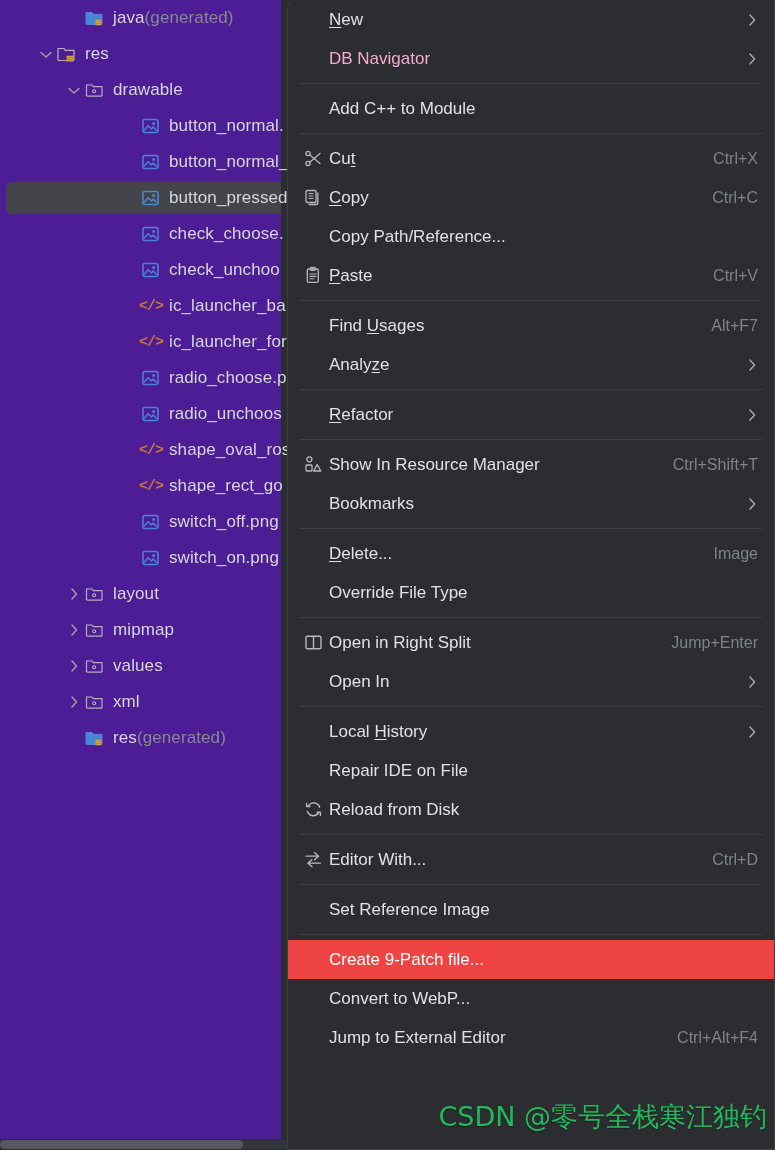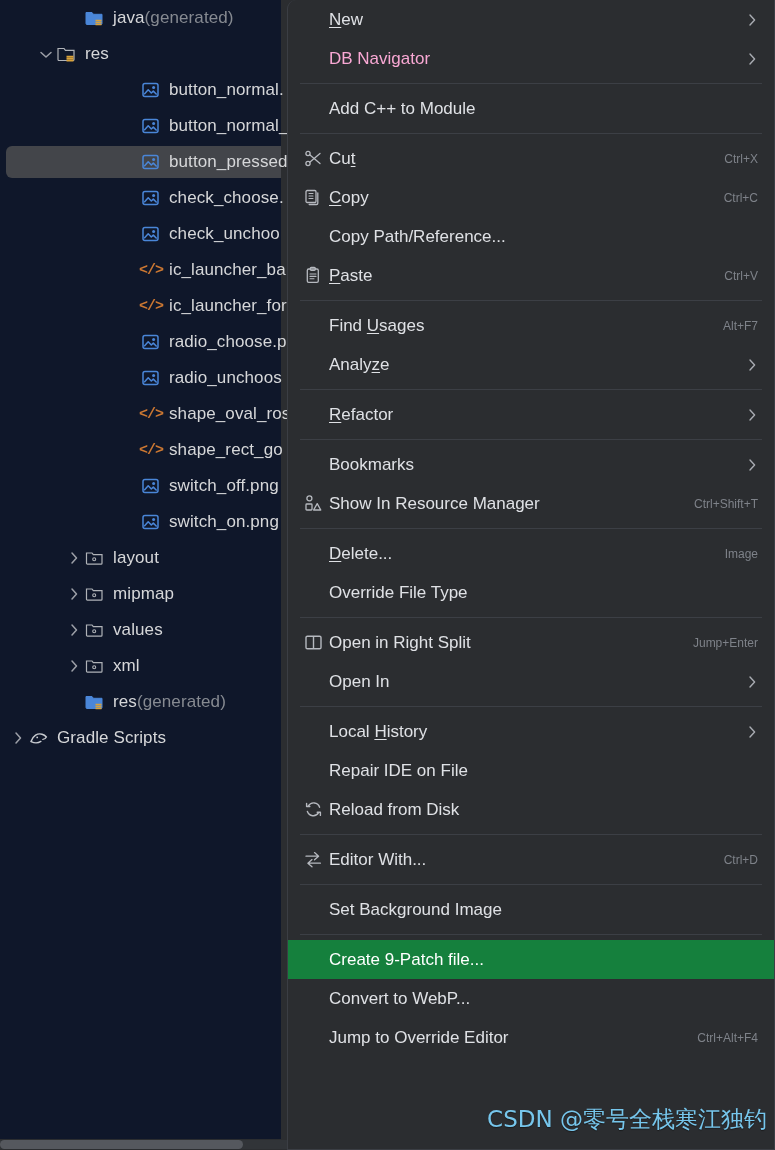--- a/index.html
+++ b/index.html
@@ -7,21 +7,21 @@
     width: 775px; height: 1150px;
     background: #2b2d30;
     font-family: "Liberation Sans", "DejaVu Sans", sans-serif;
     overflow: hidden;
   }
   #root { position: relative; width: 775px; height: 1150px; }
 
   
   #tree-pane {
     position: absolute; left: 0; top: 0; width: 287px; height: 1150px;
-    background: #0f172a; overflow: hidden;
+    background: #4c1d95; overflow: hidden;
   }
   .tree-row {
     position: relative; height: 36px; display: flex; align-items: center;
     white-space: nowrap; font-size: 17px; color: #d6d7d9; letter-spacing: .1px;
   }
   .tree-row.selected::before {
     content: ""; position: absolute; left: 6px; right: -40px; top: 2px; bottom: 2px;
     background: #43454a; border-radius: 6px; z-index: 0;
   }
   .tree-row > * { position: relative; z-index: 1; }
@@ -61,36 +61,36 @@
     border: 1px solid #3b3e44; border-top: none;
     border-top-left-radius: 9px;
     overflow: hidden;
   }
   .menu-item {
     position: relative; display: flex; align-items: center;
     height: 39px; padding: 0 16px 0 9px;
     font-size: 17px; color: #dfe1e5; white-space: nowrap;
   }
   .menu-item.disabled { color: #f9a8d4; }
-  .menu-item.highlight { background: #15803d; color: #ffffff; }
+  .menu-item.highlight { background: #ef4444; color: #ffffff; }
   .mi-icon {
     flex: 0 0 32px; width: 32px; height: 22px; display: flex;
     align-items: center; justify-content: center; color: #b6b9bf;
   }
   .mi-label { flex: 1 1 auto; }
   .mi-label u { text-decoration: underline; text-underline-offset: 2px; }
-  .mi-accel { color: #7e8289; font-size: 12px; margin-left: 18px; }
+  .mi-accel { color: #7e8289; font-size: 16px; margin-left: 18px; }
   .mi-arrow { margin-left: 14px; width: 12px; display: flex;
               align-items: center; justify-content: center; color: #a9acb2; }
   .separator { height: 1px; background: #3c3f45; margin: 5px 12px 5px 12px; }
 
   
   #watermark {
     position: absolute; right: 8px; bottom: 15px;
-    font-size: 23px; color: #7dd3fc; opacity: .92;
+    font-size: 27px; color: #22c55e; opacity: .92;
     font-family: "DejaVu Sans", "Liberation Sans", sans-serif;
     text-shadow: 0 1px 1px rgba(0,0,0,.45);
     pointer-events: none; white-space: nowrap;
   }
 </style>
 </head>
 <body>
 
 <div id="root">
 
@@ -117,20 +117,35 @@
           </span>
           <span class="ticon">
             <svg width="20" height="20" viewBox="0 0 20 20" fill="none">
               <path d="M1 4.5h6l1.4 1.8H17v9.2a1 1 0 0 1-1 1H2a1 1 0 0 1-1-1V4.5z" fill="none" stroke="#b0b3b8" stroke-width="1.2"></path>
               <path d="M9.5 12.6h7M9.5 14.6h7M9.5 16.6h7" stroke="#d9a23a" stroke-width="1.7"></path>
             </svg>
           </span>
           <span class="tlabel">res</span>
         </div>
         <div class="tree-row">
+          <span style="width: 64px; flex: 0 0 auto;"></span>
+          <span class="chev">
+            <svg width="16" height="16" viewBox="0 0 16 16" fill="none">
+              <path d="M3 6.5L8 11l5-4.5" stroke="currentColor" stroke-width="1.5" stroke-linecap="round" stroke-linejoin="round"></path>
+            </svg>
+          </span>
+          <span class="ticon">
+            <svg width="20" height="20" viewBox="0 0 20 20" fill="none">
+              <path d="M1.5 5h5.5l1.3 1.7H17v8.6a.9.9 0 0 1-.9.9H2.4a.9.9 0 0 1-.9-.9V5z" fill="none" stroke="#b0b3b8" stroke-width="1.2"></path>
+              <circle cx="9.2" cy="11.3" r="1.5" fill="none" stroke="#b0b3b8" stroke-width="1.1"></circle>
+            </svg>
+          </span>
+          <span class="tlabel">drawable</span>
+        </div>
+        <div class="tree-row">
           <span style="width: 120px; flex: 0 0 auto;"></span>
           <span class="chev blank"></span>
           <span class="ticon">
             <svg width="20" height="20" viewBox="0 0 20 20" fill="none">
               <rect x="2" y="3.5" width="15" height="13" rx="2" fill="none" stroke="#4a86d8" stroke-width="1.5"></rect>
               <circle cx="12.6" cy="7.4" r="1.5" fill="#4a86d8"></circle>
               <path d="M3.2 14.2l4-4.4 3.1 3.2 2-1.9 3.4 3.4" stroke="#4a86d8" stroke-width="1.5" stroke-linejoin="round" fill="none"></path>
             </svg>
           </span>
           <span class="tlabel">button_normal.</span>
@@ -327,36 +342,20 @@
           <span style="width: 64px; flex: 0 0 auto;"></span>
           <span class="chev blank"></span>
           <span class="ticon">
             <svg width="20" height="20" viewBox="0 0 20 20" fill="none">
               <path d="M1 4.5h6l1.4 1.8H17v9.2a1 1 0 0 1-1 1H2a1 1 0 0 1-1-1V4.5z" fill="#4a86d8" stroke="#4a86d8" stroke-width="1"></path>
               <path d="M10.5 12.5h6M10.5 14.5h6M10.5 16.5h6" stroke="#d9a23a" stroke-width="1.6"></path>
             </svg>
           </span>
           <span class="tlabel">res</span>
           <span class="tdim"> (generated)</span>
-        </div>
-        <div class="tree-row">
-          <span style="width: 8px; flex: 0 0 auto;"></span>
-          <span class="chev">
-            <svg width="16" height="16" viewBox="0 0 16 16" fill="none">
-              <path d="M6 3l4.5 5L6 13" stroke="currentColor" stroke-width="1.5" stroke-linecap="round" stroke-linejoin="round"></path>
-            </svg>
-          </span>
-          <span class="ticon">
-            <svg width="20" height="20" viewBox="0 0 20 20" fill="none">
-              <path d="M2 13.5c2-6 6.5-8.5 11-7.3 1.6.4 3.4 1.6 4.4 2.8-.8 1.5-2.3 2.4-3.5 2.4" stroke="#c9ccd1" stroke-width="1.4" fill="none" stroke-linecap="round"></path>
-              <path d="M2.3 13.6c3 1.6 6.7 1.6 9.6-.2" stroke="#c9ccd1" stroke-width="1.4" fill="none" stroke-linecap="round"></path>
-              <circle cx="8.2" cy="9.4" r=".9" fill="#c9ccd1"></circle>
-            </svg>
-          </span>
-          <span class="tlabel">Gradle Scripts</span>
         </div>
       </div>
     <div id="tree-vscroll"></div>
     <div id="tree-hscroll">
       <div class="track"></div>
       <div class="thumb"></div>
     </div>
   </div>
 
   <div id="context-menu">
@@ -442,39 +441,39 @@
           <span class="mi-icon"></span>
           <span class="mi-label"><u>R</u>efactor</span>
           <span class="mi-arrow">
             <svg width="12" height="14" viewBox="0 0 12 14" fill="none">
               <path d="M4 2l4.6 5L4 12" stroke="currentColor" stroke-width="1.4" stroke-linecap="round" stroke-linejoin="round"></path>
             </svg>
           </span>
         </div>
         <div class="separator"></div>
         <div class="menu-item">
-          <span class="mi-icon"></span>
-          <span class="mi-label">Bookmarks</span>
-          <span class="mi-arrow">
-            <svg width="12" height="14" viewBox="0 0 12 14" fill="none">
-              <path d="M4 2l4.6 5L4 12" stroke="currentColor" stroke-width="1.4" stroke-linecap="round" stroke-linejoin="round"></path>
-            </svg>
-          </span>
-        </div>
-        <div class="menu-item">
           <span class="mi-icon">
             <svg width="19" height="19" viewBox="0 0 19 19" fill="none">
               <circle cx="5.4" cy="4.3" r="2.5" stroke="currentColor" stroke-width="1.3"></circle>
               <rect x="2" y="10" width="6" height="6" rx=".8" stroke="currentColor" stroke-width="1.3"></rect>
               <path d="M13.2 9.6l3.6 6.4h-7.2l3.6-6.4z" stroke="currentColor" stroke-width="1.3" stroke-linejoin="round"></path>
             </svg>
           </span>
           <span class="mi-label">Show In Resource Manager</span>
           <span class="mi-accel">Ctrl+Shift+T</span>
         </div>
+        <div class="menu-item">
+          <span class="mi-icon"></span>
+          <span class="mi-label">Bookmarks</span>
+          <span class="mi-arrow">
+            <svg width="12" height="14" viewBox="0 0 12 14" fill="none">
+              <path d="M4 2l4.6 5L4 12" stroke="currentColor" stroke-width="1.4" stroke-linecap="round" stroke-linejoin="round"></path>
+            </svg>
+          </span>
+        </div>
         <div class="separator"></div>
         <div class="menu-item">
           <span class="mi-icon"></span>
           <span class="mi-label"><u>D</u>elete...</span>
           <span class="mi-accel">Image</span>
         </div>
         <div class="menu-item">
           <span class="mi-icon"></span>
           <span class="mi-label">Override File Type</span>
         </div>
@@ -529,33 +528,33 @@
               <path d="M2 6.2h12.4M10.5 2.6L14.6 6.2 10.5 9.8" stroke="currentColor" stroke-width="1.3" fill="none" stroke-linecap="round" stroke-linejoin="round"></path>
               <path d="M16.4 13.2H4M8 9.6L3.9 13.2 8 16.8" stroke="currentColor" stroke-width="1.3" fill="none" stroke-linecap="round" stroke-linejoin="round"></path>
             </svg>
           </span>
           <span class="mi-label">Editor With...</span>
           <span class="mi-accel">Ctrl+D</span>
         </div>
         <div class="separator"></div>
         <div class="menu-item">
           <span class="mi-icon"></span>
-          <span class="mi-label">Set Background Image</span>
+          <span class="mi-label">Set Reference Image</span>
         </div>
         <div class="separator"></div>
         <div class="menu-item highlight">
           <span class="mi-icon"></span>
           <span class="mi-label">Create 9-Patch file...</span>
         </div>
         <div class="menu-item">
           <span class="mi-icon"></span>
           <span class="mi-label">Convert to WebP...</span>
         </div>
         <div class="menu-item">
           <span class="mi-icon"></span>
-          <span class="mi-label">Jump to Override Editor</span>
+          <span class="mi-label">Jump to External Editor</span>
           <span class="mi-accel">Ctrl+Alt+F4</span>
         </div>
       </div>
   </div>
 
   <div id="watermark">CSDN @零号全栈寒江独钓</div>
 </div>
 
 </body></html>

